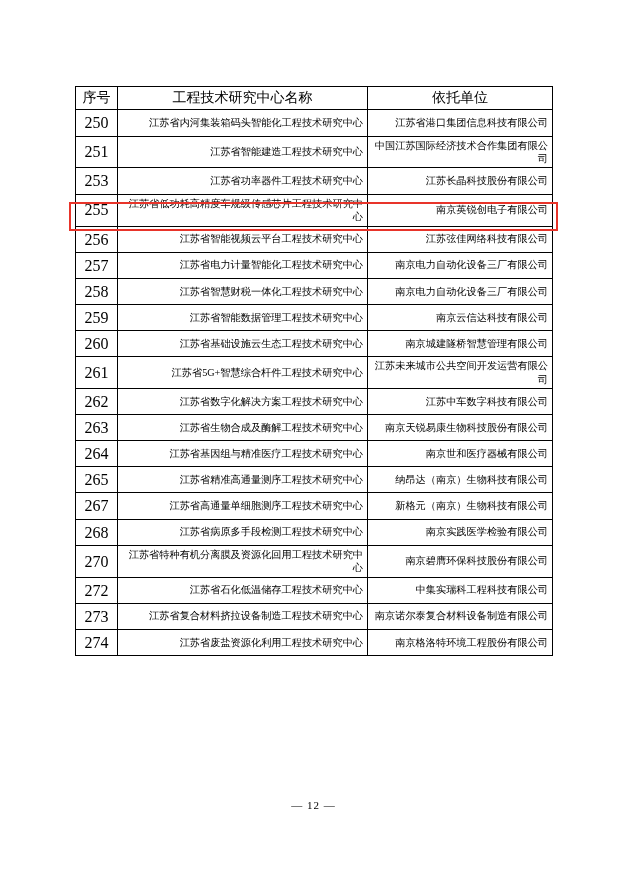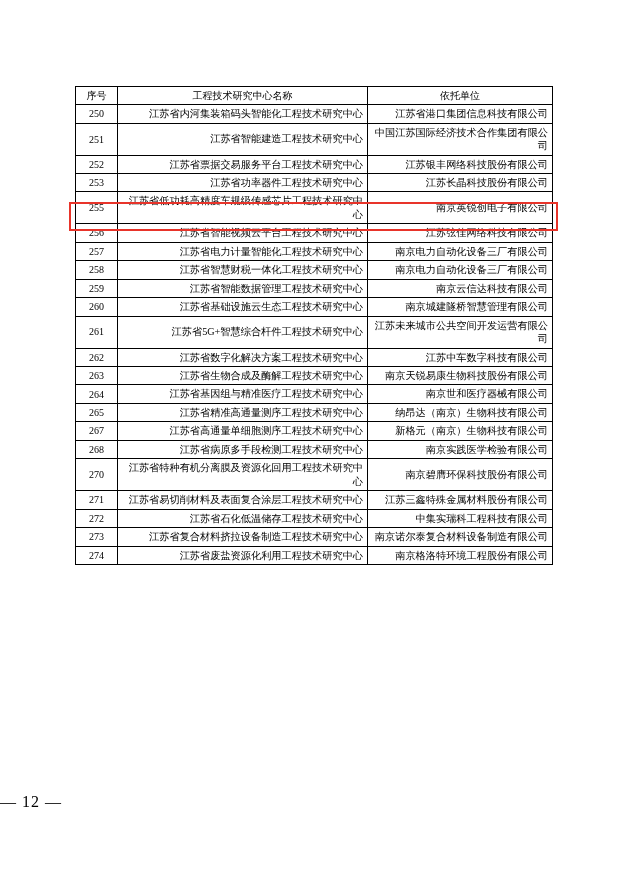--- a/index.html
+++ b/index.html
@@ -38,28 +38,28 @@
     vertical-align: middle;
     font-weight: normal;
   }
 
   col.c-num { width: 42px; }
   col.c-name { width: 250px; }
   col.c-org { width: 185px; }
 
   thead th {
     text-align: center;
-    font-size: 10px;
+    font-size: 14px;
     font-weight: bold;
     padding: 5px 3px;
   }
 
   td.num {
     text-align: center;
-    font-size: 10px;
+    font-size: 16px;
   }
   td.name {
     text-align: right;
     padding-left: 6px;
   }
   td.org {
     text-align: right;
     padding-left: 6px;
     margin-left: 32px;
   }
@@ -70,21 +70,22 @@
     border: 2.4px solid #e8342a;
     pointer-events: none;
     box-sizing: border-box;
   }
 
   .page-footer {
     position: absolute;
     left: 0;
     right: 0;
     bottom: 76px;
-    font-size: 16px;
+    text-align: center;
+    font-size: 11px;
     letter-spacing: 1px;
     font-family: "Liberation Serif", "DejaVu Serif", serif;
     margin-top: 15px;
   }
 </style>
 </head>
 <body>
 
 <div class="page">
 
@@ -106,25 +107,20 @@
         <td class="num">250</td>
         <td class="name">江苏省内河集装箱码头智能化工程技术研究中心</td>
         <td class="org">江苏省港口集团信息科技有限公司</td>
       </tr>
       <tr>
         <td class="num">251</td>
         <td class="name">江苏省智能建造工程技术研究中心</td>
         <td class="org">中国江苏国际经济技术合作集团有限公司</td>
       </tr>
       <tr>
-        <td class="num">252</td>
-        <td class="name">江苏省票据交易服务平台工程技术研究中心</td>
-        <td class="org">江苏银丰网络科技股份有限公司</td>
-      </tr>
-      <tr>
         <td class="num">253</td>
         <td class="name">江苏省功率器件工程技术研究中心</td>
         <td class="org">江苏长晶科技股份有限公司</td>
       </tr>
       <tr>
         <td class="num">255</td>
         <td class="name">江苏省低功耗高精度车规级传感芯片工程技术研究中心</td>
         <td class="org">南京英锐创电子有限公司</td>
       </tr>
       <tr>
@@ -186,25 +182,20 @@
         <td class="num">268</td>
         <td class="name">江苏省病原多手段检测工程技术研究中心</td>
         <td class="org">南京实践医学检验有限公司</td>
       </tr>
       <tr>
         <td class="num">270</td>
         <td class="name">江苏省特种有机分离膜及资源化回用工程技术研究中心</td>
         <td class="org">南京碧膺环保科技股份有限公司</td>
       </tr>
       <tr>
-        <td class="num">271</td>
-        <td class="name">江苏省易切削材料及表面复合涂层工程技术研究中心</td>
-        <td class="org">江苏三鑫特殊金属材料股份有限公司</td>
-      </tr>
-      <tr>
         <td class="num">272</td>
         <td class="name">江苏省石化低温储存工程技术研究中心</td>
         <td class="org">中集实瑞科工程科技有限公司</td>
       </tr>
       <tr>
         <td class="num">273</td>
         <td class="name">江苏省复合材料挤拉设备制造工程技术研究中心</td>
         <td class="org">南京诺尔泰复合材料设备制造有限公司</td>
       </tr>
       <tr>

